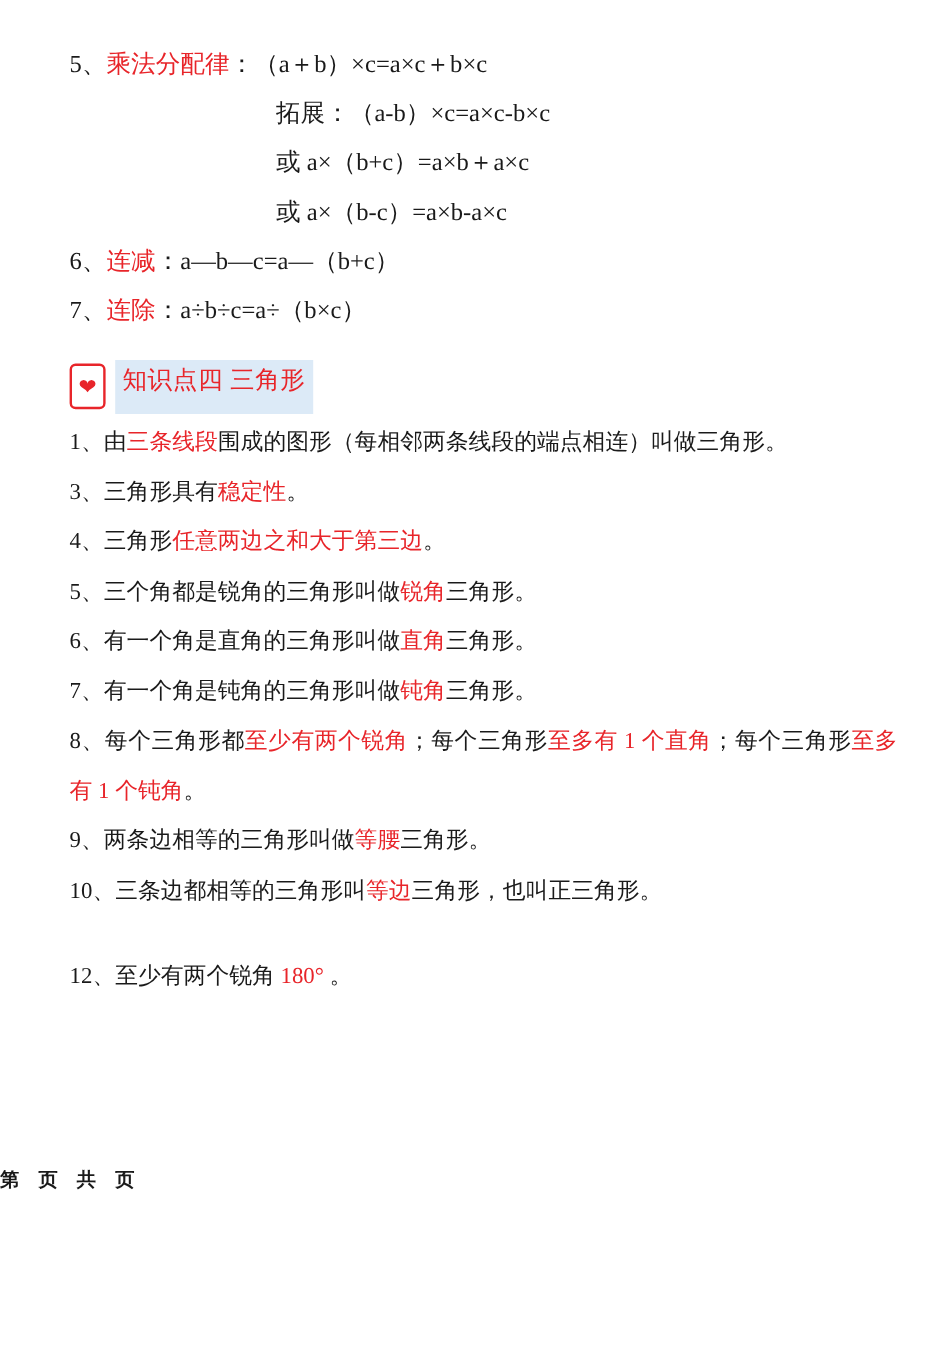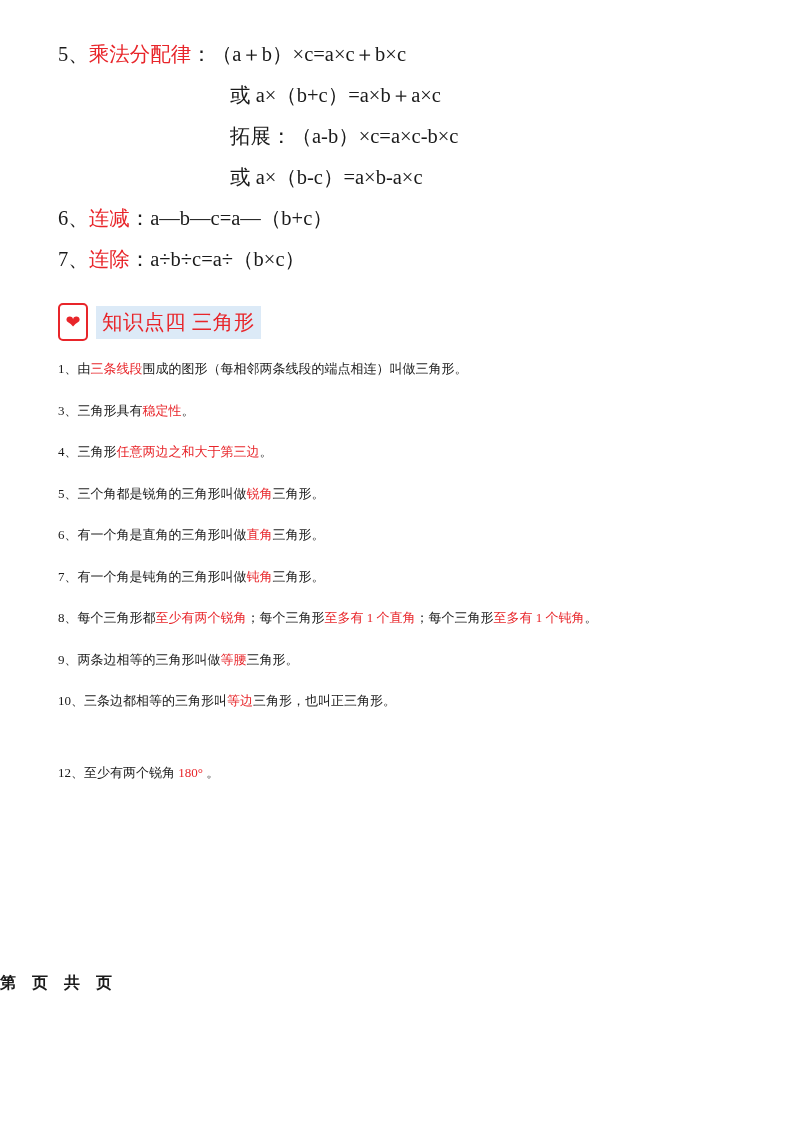--- a/index.html
+++ b/index.html
@@ -60,26 +60,26 @@
   }
   .heart-box .heart {
     color: #e8252a;
     font-size: 18px;
     line-height: 1;
   }
   .section-title {
     background: #dceaf7;
     color: #e8252a;
     font-size: 20.5px;
-    padding: 2px 6px 3px 6px;
+    padding: 2px 6px 15px 6px;
     letter-spacing: 0.5px;
   }
 
   .para {
-    font-size: 13px;
+    font-size: 19px;
     line-height: 41.5px;
     text-align: justify;
     text-justify: inter-ideograph;
   }
   .gap {
     height: 30px;
   }
 
   .footer {
     position: absolute;
@@ -94,22 +94,22 @@
   }
 </style>
 </head>
 <body>
 
 <div class="page">
   <div class="content">
 
     <div id="formula-block">
         <div class="line"><span>5、</span><span class="red">乘法分配律</span><span class="black">：（a＋b）×c=a×c＋b×c</span></div>
+        <div class="line indent-1"><span class="black">拓展：（a-b）×c=a×c-b×c</span></div>
         <div class="line indent-1"><span class="black">或 a×（b+c）=a×b＋a×c</span></div>
-        <div class="line indent-1"><span class="black">拓展：（a-b）×c=a×c-b×c</span></div>
         <div class="line indent-1"><span class="black">或  a×（b-c）=a×b-a×c</span></div>
         <div class="line"><span>6、</span><span class="red">连减</span><span class="black">：a—b—c=a—（b+c）</span></div>
         <div class="line"><span>7、</span><span class="red">连除</span><span class="black">：a÷b÷c=a÷（b×c）</span></div>
       </div>
 
     <div class="section-head">
       <div class="heart-box">
         <span class="heart">❤</span>
       </div>
       <div class="section-title">知识点四  三角形</div>

